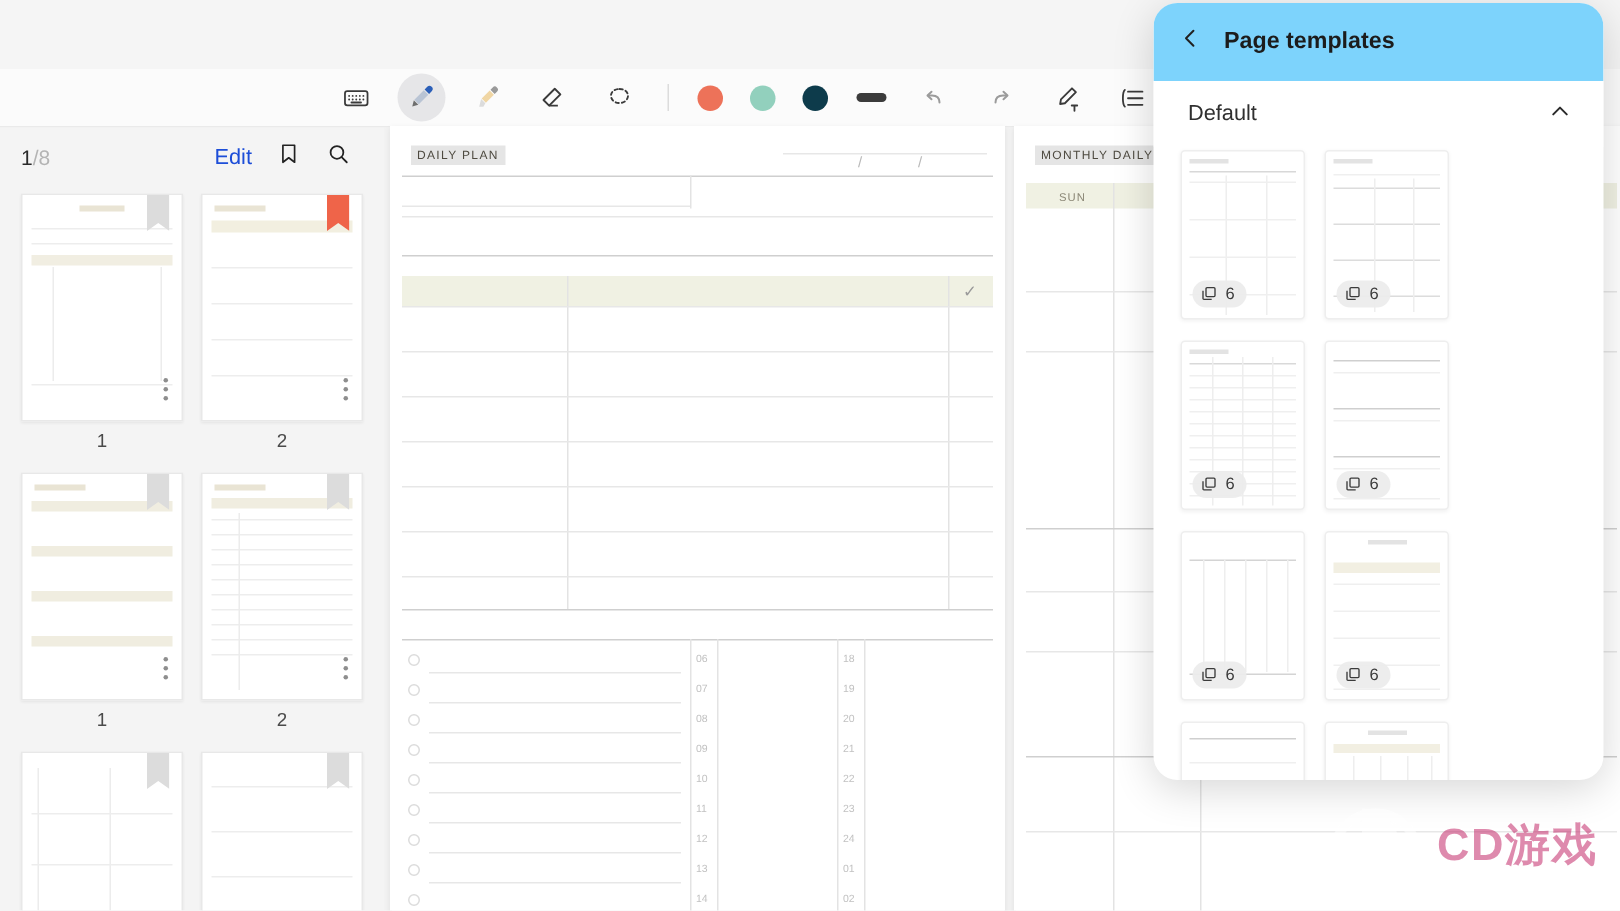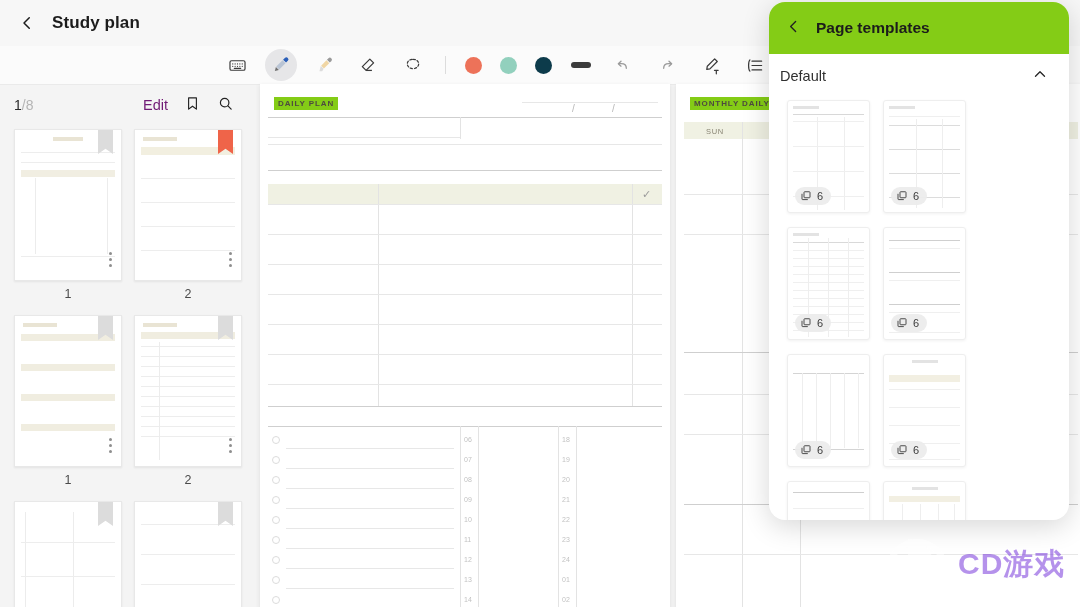--- a/index.html
+++ b/index.html
@@ -37,21 +37,21 @@
 
   
   .sidebar {
     position: absolute; left: 0; top: 85px; width: 256px; height: 522px;
     background: #f4f4f4; overflow: hidden;
   }
   .sb-head { height: 40px; display: flex; align-items: center; padding: 0 22px 0 14px; }
   .pagecount { font-size: 14px; color: #2a2a2a; }
   .pagecount .denom { color: #b4b4b4; }
   .sb-head-right { margin-left: auto; display: flex; align-items: center; gap: 16px; }
-  .edit-label { font-size: 14.5px; color: #701a75; font-weight: 500; }
+  .edit-label { font-size: 14.5px; color: #1d4ed8; font-weight: 500; }
   .sb-grid { display: flex; flex-wrap: wrap; gap: 14px 12px; padding: 4px 14px 0 14px; }
   .thumb-cell { width: 108px; }
   .thumb {
     position: relative; width: 108px; height: 152px; background: #fff;
     border: 1px solid #e8e8e8; box-shadow: 0 1px 2px rgba(0,0,0,.07); overflow: hidden;
   }
   .thumb-label { text-align: center; font-size: 12.5px; color: #4a4a4a; margin-top: 6px; }
   .ribbon { position: absolute; right: 8px; top: 0; width: 15px; height: 24px; }
   .ribbon.gray { background: #dcdcdc; clip-path: polygon(0 0,100% 0,100% 100%,50% 78%,0 100%); }
   .ribbon.coral { background: #ef6449; clip-path: polygon(0 0,100% 0,100% 100%,50% 78%,0 100%); }
@@ -65,43 +65,43 @@
   .pg-vline { position: absolute; top: 18px; bottom: 8px; width: 1px; background: #ececec; }
 
   
   .canvas { position: absolute; left: 256px; top: 85px; width: 824px; height: 522px; background: #f2f2f2; }
   .page {
     position: absolute; background: #fff; box-shadow: 0 1px 4px rgba(0,0,0,.08);
   }
   .page-a { left: 4px; top: -1px; width: 410px; height: 560px; }
   .page-b { left: 420px; top: -1px; width: 410px; height: 560px; }
   .hdr-chip {
-    position: absolute; font-size: 8px; font-weight: bold; letter-spacing: .9px;
-    color: #4e4a40; background: #84cc16; padding: 2px 4px;
+    position: absolute; font-size: 8px; font-weight: normal; letter-spacing: .9px;
+    color: #4e4a40; background: #e5e5e5; padding: 2px 4px;
   }
   .rule { position: absolute; background: #e7e7e7; height: 1px; }
   .rule-strong { background: #cfcfcf; }
   .vrule { position: absolute; background: #e3e3e3; width: 1px; }
   .tablehead { position: absolute; background: #f0f1e3; }
   .slash { position: absolute; font-size: 10px; color: #b9b9b9; }
   .checkmark { position: absolute; font-size: 11px; color: #9a9a9a; }
   .circ { position: absolute; width: 8px; height: 8px; border: 1px solid #dcdcdc; border-radius: 50%; }
   .hnum { position: absolute; font-size: 7px; color: #c2c2c2; font-family: "Liberation Sans", sans-serif; }
   .daycell { position: absolute; font-size: 7.5px; letter-spacing: .7px; color: #8a8675; }
 
   
   .panel {
     position: absolute; left: 769px; top: 2px; width: 300px; height: 518px;
     background: #fff; border-radius: 16px; box-shadow: 0 6px 28px rgba(0,0,0,.16);
     overflow: hidden;
   }
-  .panel-head { height: 52px; background: #84cc16; display: flex; align-items: center; padding-left: 16px; gap: 14px; }
+  .panel-head { height: 52px; background: #7dd3fc; display: flex; align-items: center; padding-left: 16px; gap: 14px; }
   .panel-title { font-size: 15.5px; font-weight: bold; color: #1c1c1c; }
   .panel-section {
-    height: 44px; display: flex; align-items: center; padding: 0 20px 0 11px; background: #fff;
+    height: 44px; display: flex; align-items: center; padding: 0 20px 0 23px; background: #fff;
   }
   .section-label { font-size: 14.5px; color: #303030; }
   .section-chev { margin-left: auto; }
   .tmpl-scroll { position: absolute; left: 0; top: 96px; width: 300px; height: 422px; overflow: hidden; }
   .tmpl-grid { display: flex; flex-wrap: wrap; gap: 14px 13px; padding: 2px 18px; }
   .tmpl {
     position: relative; width: 83px; height: 113px; background: #fff;
     border: 1px solid #eee; border-radius: 3px; box-shadow: 0 1px 3px rgba(0,0,0,.06); overflow: hidden;
   }
   .tm-line { position: absolute; left: 5px; right: 5px; height: 1px; background: #efefef; }
@@ -125,36 +125,28 @@
 
   
   .watermark {
     position: absolute; right: 8px; bottom: 6px; display: flex; align-items: center; gap: 10px;
     opacity: .5; pointer-events: none;
   }
   .wm-logo { width: 62px; height: 62px; border-radius: 50%; border: 6px solid #fff; position: relative; }
   .wm-logo::after { content: ""; position: absolute; left: 16px; top: -6px; width: 25px; height: 62px;
                     background: #fff; border-radius: 0 31px 31px 0; }
   .wm-txt { line-height: 1.05; }
-  .wm-main { font-size: 30px; color: #6d28d9; font-weight: bold; letter-spacing: 1px; }
+  .wm-main { font-size: 30px; color: #be185d; font-weight: bold; letter-spacing: 1px; }
   .wm-sub { font-size: 12px; color: #fff; letter-spacing: 2px; }
 </style>
 </head>
 <body>
 
 <div id="app">
 
-  <div class="titlebar">
-    <span>
-      <svg class="back-chev" viewBox="0 0 24 24" fill="none" stroke="#1c1c1c" stroke-width="2" stroke-linecap="round" stroke-linejoin="round">
-          <polyline points="15 5 8 12 15 19"></polyline>
-        </svg>
-    </span>
-    <span class="title-text">Study plan</span>
-  </div>
 
   <div class="toolbar">
     <div class="tool">
       <svg width="19" height="19" viewBox="0 0 24 24" fill="none" stroke="#3a3a3a" stroke-width="1.5">
         <rect x="2.5" y="6" width="19" height="12" rx="2"></rect>
         <g stroke-width="1.6" stroke-linecap="round">
           <path d="M6 10h.01M9 10h.01M12 10h.01M15 10h.01M18 10h.01M6 13h.01M9 13h.01M12 13h.01M15 13h.01M18 13h.01M8 15.6h8"></path>
         </g>
       </svg>
     </div>

